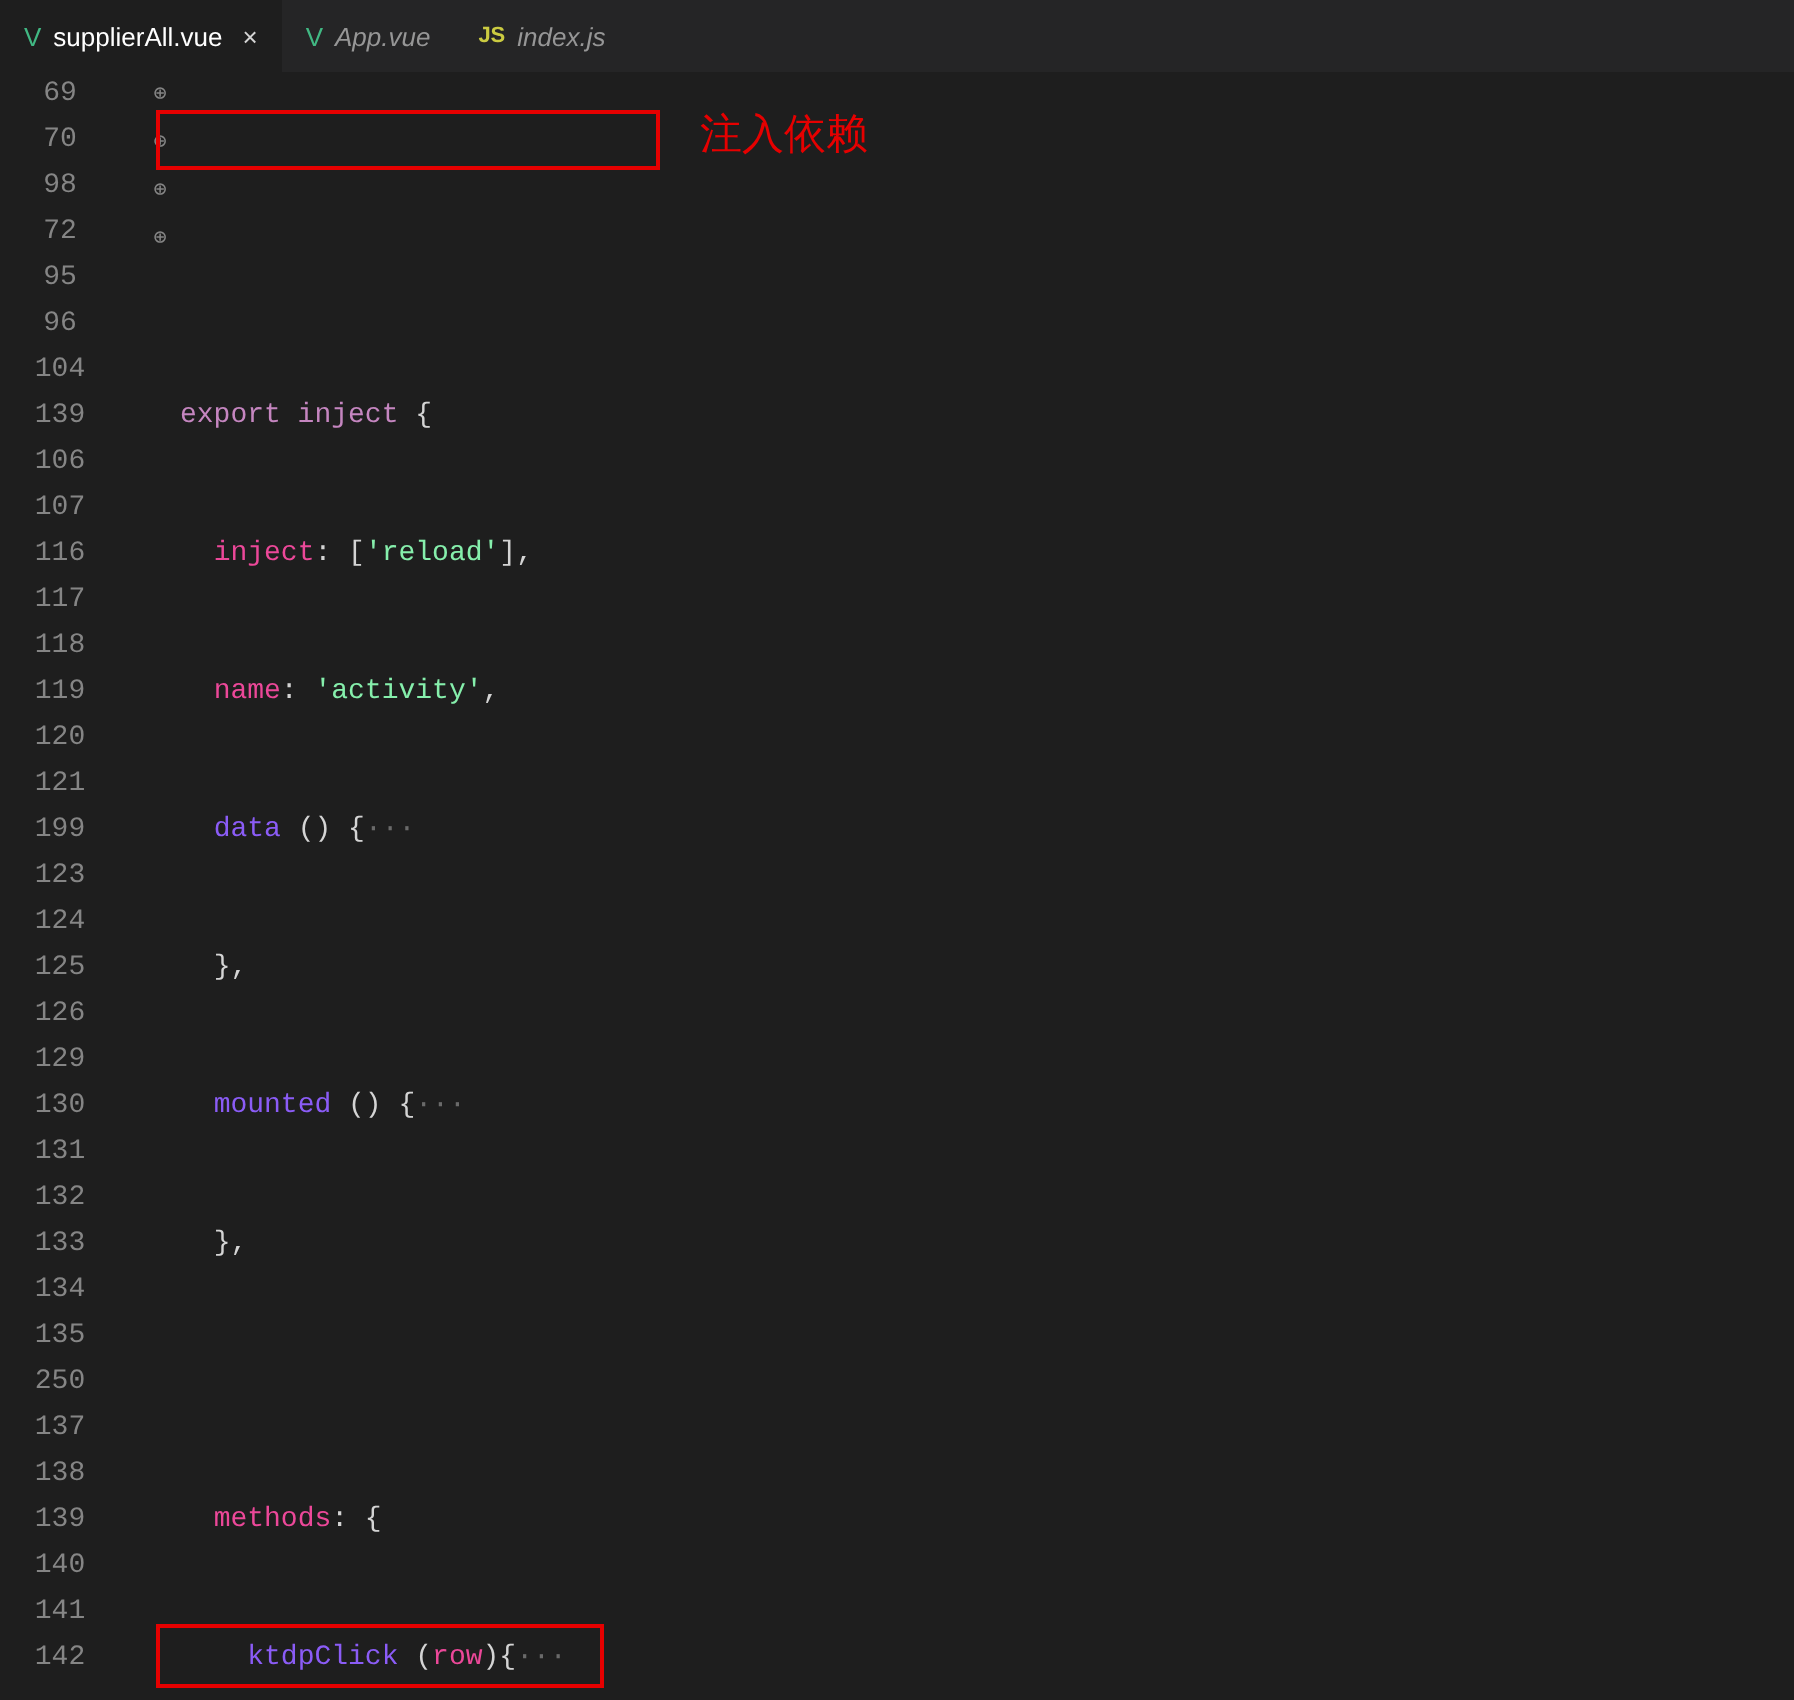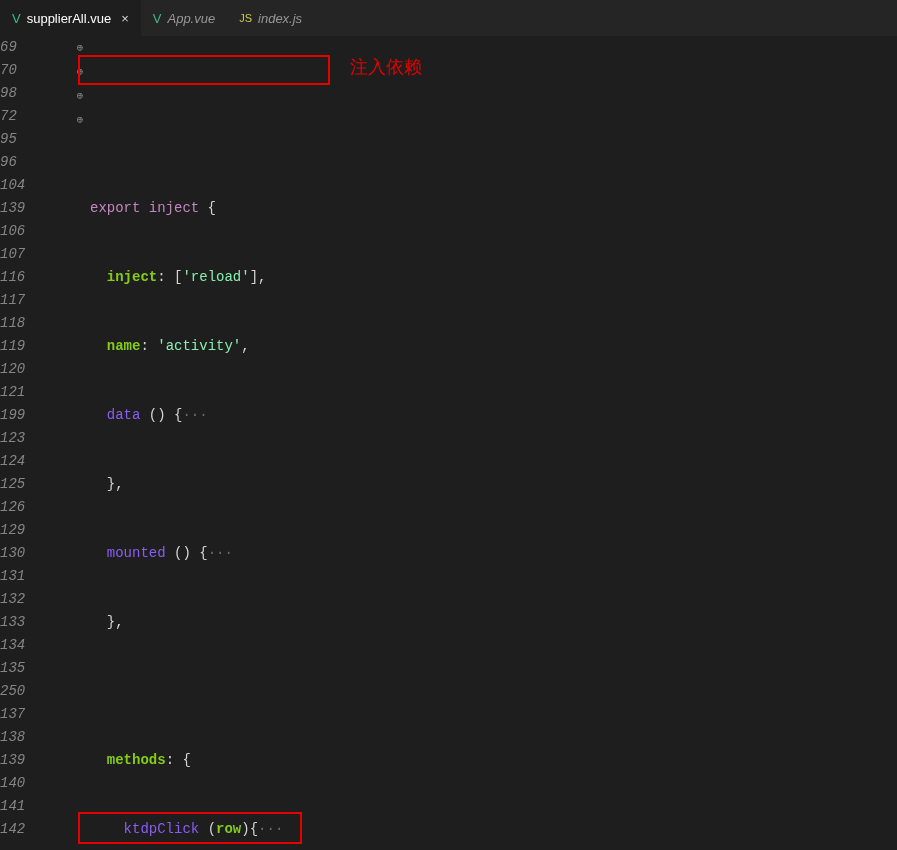--- a/index.html
+++ b/index.html
@@ -34,73 +34,72 @@
     color: #fff;
     font-style: normal;
   }
   .tab .vue-icon {
     color: #41b883;
     font-style: normal;
   }
   .tab .js-icon {
     color: #cbcb41;
     font-style: normal;
-    font-weight: normal;
+    font-weight: bold;
     font-size: 11px;
   }
   .tab .close {
     color: #d4d4d4;
     margin-left: 4px;
     font-style: normal;
   }
   .editor {
     display: flex;
     height: calc(100% - 36px);
   }
   .gutter {
     width: 70px;
-    text-align: left;
+    text-align: center;
     color: #858585;
     padding-right: 10px;
     user-select: none;
     line-height: 23px;
-    font-style: italic;
   }
   .gutter-line { white-space: pre; }
   .fold-col {
     width: 20px;
     color: #858585;
     line-height: 23px;
     text-align: center;
     user-select: none;
   }
   .fold-mark { font-size: 11px; cursor: pointer; }
   .code {
     flex: 1;
     line-height: 23px;
     white-space: pre;
     position: relative;
   }
   .line { height: 23px; position: relative; }
   .kw2 { color: #c586c0; }
   .str { color: #86efac; }
   .fn { color: #8b5cf6; }
-  .var { color: #84cc16; font-weight: bold; }
+  .var { color: #ec4899; }
   .dots { color: #6a6a6a; }
   .redbox {
     position: absolute;
     border: 2px solid #e60000;
     pointer-events: none;
     z-index: 10;
   }
   .redtext {
     position: absolute;
     color: #e60000;
     font-family: "Microsoft YaHei", sans-serif;
-    font-size: 18px;
+    font-size: 21px;
     z-index: 10;
     white-space: nowrap;
   }
 </style>
 </head>
 <body>
 
 <div class="tabs">
   <div class="tab active">
     <span class="vue-icon">V</span>

